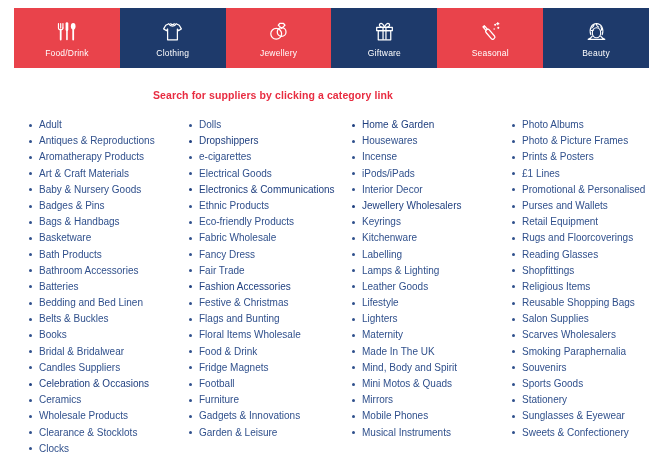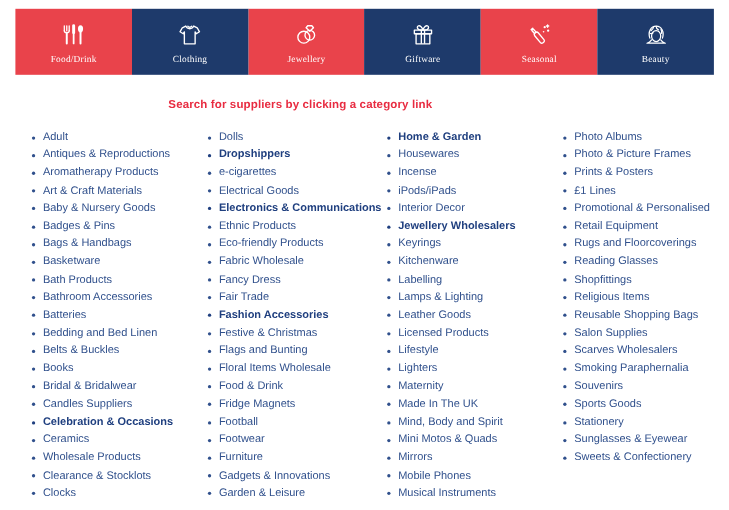--- a/index.html
+++ b/index.html
@@ -3,40 +3,40 @@
 <meta charset="utf-8">
 <style>
   * { margin:0; padding:0; box-sizing:border-box; }
   html,body { width:663px; height:464px; background:#ffffff; overflow:hidden;
               font-family:"Liberation Sans", sans-serif; }
   .page { position:relative; width:663px; height:464px; background:#fff; }
 
   
   .tabbar { position:absolute; left:14px; top:8px; width:635px; height:60px; display:flex; }
   .tab { flex:1 1 0; display:flex; flex-direction:column; align-items:center;
-         justify-content:center; gap:4px; color:#fff; cursor:pointer;font-family:Liberation Serif, serif; }
+         justify-content:center; gap:4px; color:#fff; cursor:pointer; }
   .tab.red  { background:var(--red); }
   .tab.navy { background:var(--navy); }
   .ticon { display:flex; align-items:center; justify-content:center; height:26px; }
   .ticon svg { width:25px; height:25px; display:block; }
   .tlabel { font-size:8.5px; letter-spacing:.2px; }
 
   
   .heading { position:absolute; left:0; top:89px; width:546px; text-align:center;
              font-size:10.5px; font-weight:bold; color:var(--heading); letter-spacing:.1px; }
 
   
   .grid { position:absolute; left:23px; top:117px;
           display:grid; grid-template-columns:160px 163px 160px 157px; }
   .grid ul { list-style:none; }
   .cat-item { position:relative; height:16.2px; line-height:16.2px; padding-left:16px;
               font-size:10px; color:var(--link); white-space:nowrap; cursor:pointer; }
   .cat-item::before { content:''; position:absolute; left:6px; top:6.6px; width:3px; height:3px;
                       border-radius:50%; background:var(--link); }
-  .cat-item.bold { font-weight:bold; color:var(--linkbold); }
+  .cat-item.bold { font-weight:normal; color:var(--linkbold); }
   .cat-item.bold::before { background:var(--linkbold); }
 </style>
 </head>
 <body>
 
 <div class="page">
 
   <div class="tabbar">
 
     <div class="tab red">
@@ -155,54 +155,53 @@
         <li class="cat-item">Fabric Wholesale</li>
         <li class="cat-item">Fancy Dress</li>
         <li class="cat-item">Fair Trade</li>
         <li class="cat-item bold">Fashion Accessories</li>
         <li class="cat-item">Festive &amp; Christmas</li>
         <li class="cat-item">Flags and Bunting</li>
         <li class="cat-item">Floral Items Wholesale</li>
         <li class="cat-item">Food &amp; Drink</li>
         <li class="cat-item">Fridge Magnets</li>
         <li class="cat-item">Football</li>
-        <li class="cat-item">Footwear</li>
         <li class="cat-item">Furniture</li>
         <li class="cat-item">Gadgets &amp; Innovations</li>
         <li class="cat-item">Garden &amp; Leisure</li>
       </ul>
     <ul>
         <li class="cat-item bold">Home &amp; Garden</li>
         <li class="cat-item">Housewares</li>
         <li class="cat-item">Incense</li>
         <li class="cat-item">iPods/iPads</li>
         <li class="cat-item">Interior Decor</li>
         <li class="cat-item bold">Jewellery Wholesalers</li>
         <li class="cat-item">Keyrings</li>
         <li class="cat-item">Kitchenware</li>
         <li class="cat-item">Labelling</li>
         <li class="cat-item">Lamps &amp; Lighting</li>
         <li class="cat-item">Leather Goods</li>
-        <li class="cat-item">Licensed Products</li>
         <li class="cat-item">Lifestyle</li>
         <li class="cat-item">Lighters</li>
         <li class="cat-item">Maternity</li>
         <li class="cat-item">Made In The UK</li>
         <li class="cat-item">Mind, Body and Spirit</li>
         <li class="cat-item">Mini Motos &amp; Quads</li>
         <li class="cat-item">Mirrors</li>
         <li class="cat-item">Mobile Phones</li>
         <li class="cat-item">Musical Instruments</li>
       </ul>
     <ul>
         <li class="cat-item">Photo Albums</li>
         <li class="cat-item">Photo &amp; Picture Frames</li>
         <li class="cat-item">Prints &amp; Posters</li>
         <li class="cat-item">£1 Lines</li>
         <li class="cat-item">Promotional &amp; Personalised</li>
+        <li class="cat-item">Purses and Wallets</li>
         <li class="cat-item">Retail Equipment</li>
         <li class="cat-item">Rugs and Floorcoverings</li>
         <li class="cat-item">Reading Glasses</li>
         <li class="cat-item">Shopfittings</li>
         <li class="cat-item">Religious Items</li>
         <li class="cat-item">Reusable Shopping Bags</li>
         <li class="cat-item">Salon Supplies</li>
         <li class="cat-item">Scarves Wholesalers</li>
         <li class="cat-item">Smoking Paraphernalia</li>
         <li class="cat-item">Souvenirs</li>

